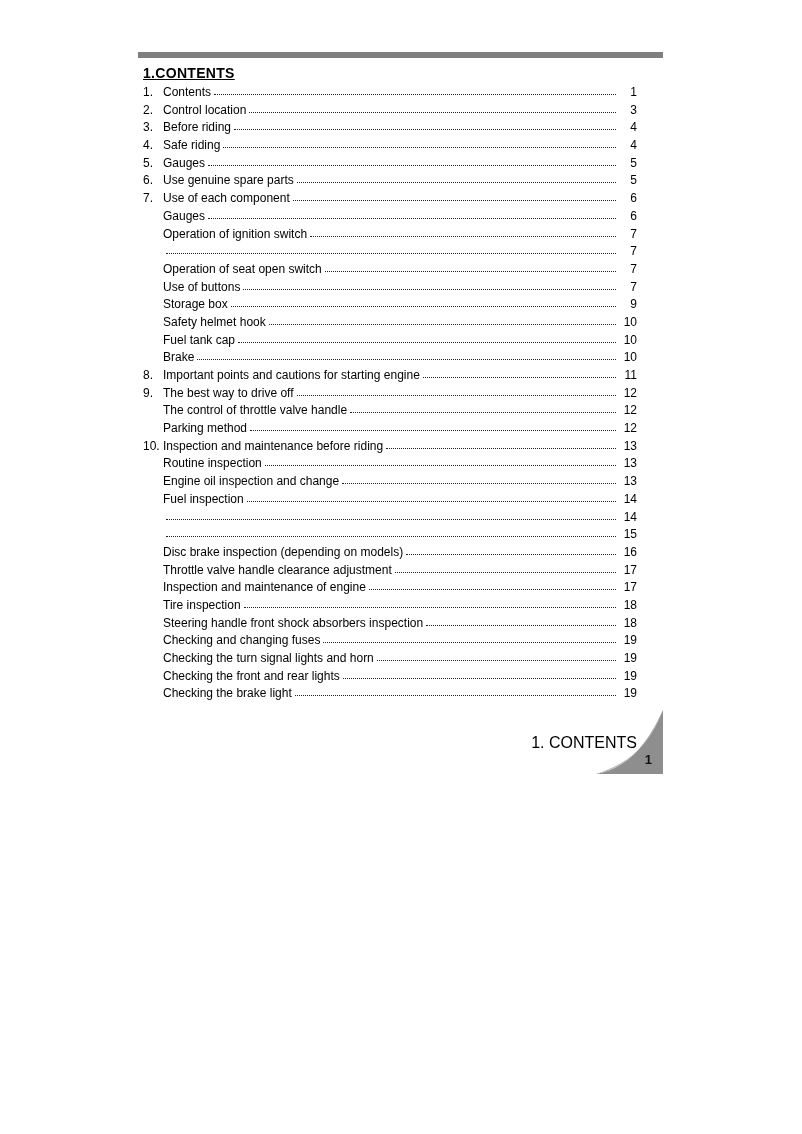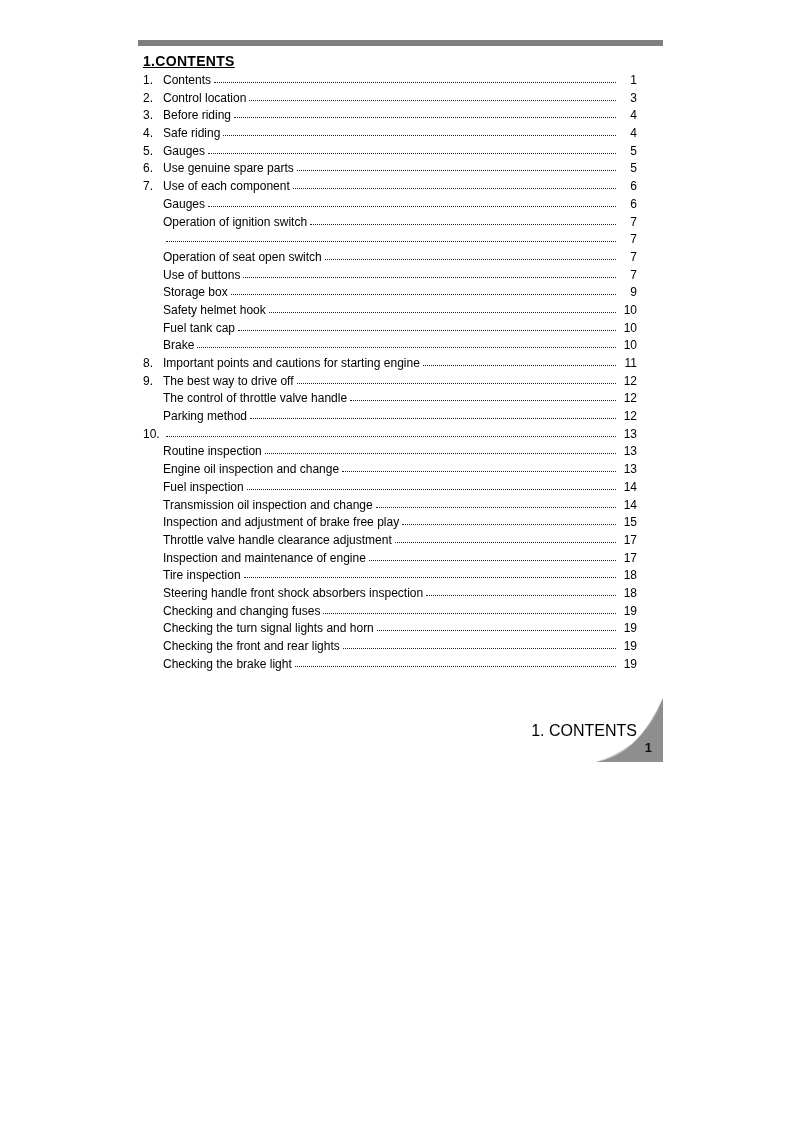--- a/index.html
+++ b/index.html
@@ -5,21 +5,21 @@
   * { margin: 0; padding: 0; box-sizing: border-box; }
   html, body { background: #ffffff; }
   body {
     width: 802px;
     height: 1134px;
     position: relative;
     font-family: "Liberation Sans", sans-serif;
     color: #000;
     overflow: hidden;
   }
-  .page { position: absolute; inset: 0; background: #ffffff; }
+  .page { position: absolute; inset: 0; background: #ffffff; margin-top: 12px; }
 
   .top-bar {
     position: absolute;
     left: 138px; top: 40px;
     width: 525px; height: 6px;
     background: var(--top-bar, #7f7f7f);
   }
 
   .title {
     position: absolute;
@@ -219,20 +219,21 @@
 
   <div class="toc-row">
     <span class="toc-num"></span>
     <span class="toc-label">Parking method</span>
     <span class="toc-dots"></span>
     <span class="toc-page">12</span>
   </div>
 
   <div class="toc-row">
     <span class="toc-num">10.</span>
+    <span class="toc-label">Inspection and maintenance before riding</span>
     <span class="toc-dots"></span>
     <span class="toc-page">13</span>
   </div>
 
   <div class="toc-row">
     <span class="toc-num"></span>
     <span class="toc-label">Routine inspection</span>
     <span class="toc-dots"></span>
     <span class="toc-page">13</span>
   </div>
@@ -246,32 +247,36 @@
 
   <div class="toc-row">
     <span class="toc-num"></span>
     <span class="toc-label">Fuel inspection</span>
     <span class="toc-dots"></span>
     <span class="toc-page">14</span>
   </div>
 
   <div class="toc-row">
     <span class="toc-num"></span>
-    <span class="toc-label">Transmission oil inspection and change</span>
     <span class="toc-dots"></span>
     <span class="toc-page">14</span>
   </div>
 
   <div class="toc-row">
     <span class="toc-num"></span>
-    <span class="toc-label">Inspection and adjustment of brake free play</span>
     <span class="toc-dots"></span>
     <span class="toc-page">15</span>
   </div>
 
+  <div class="toc-row">
+    <span class="toc-num"></span>
+    <span class="toc-label">Disc brake inspection (depending on models)</span>
+    <span class="toc-dots"></span>
+    <span class="toc-page">16</span>
+  </div>
 
   <div class="toc-row">
     <span class="toc-num"></span>
     <span class="toc-label">Throttle valve handle clearance adjustment</span>
     <span class="toc-dots"></span>
     <span class="toc-page">17</span>
   </div>
 
   <div class="toc-row">
     <span class="toc-num"></span>

